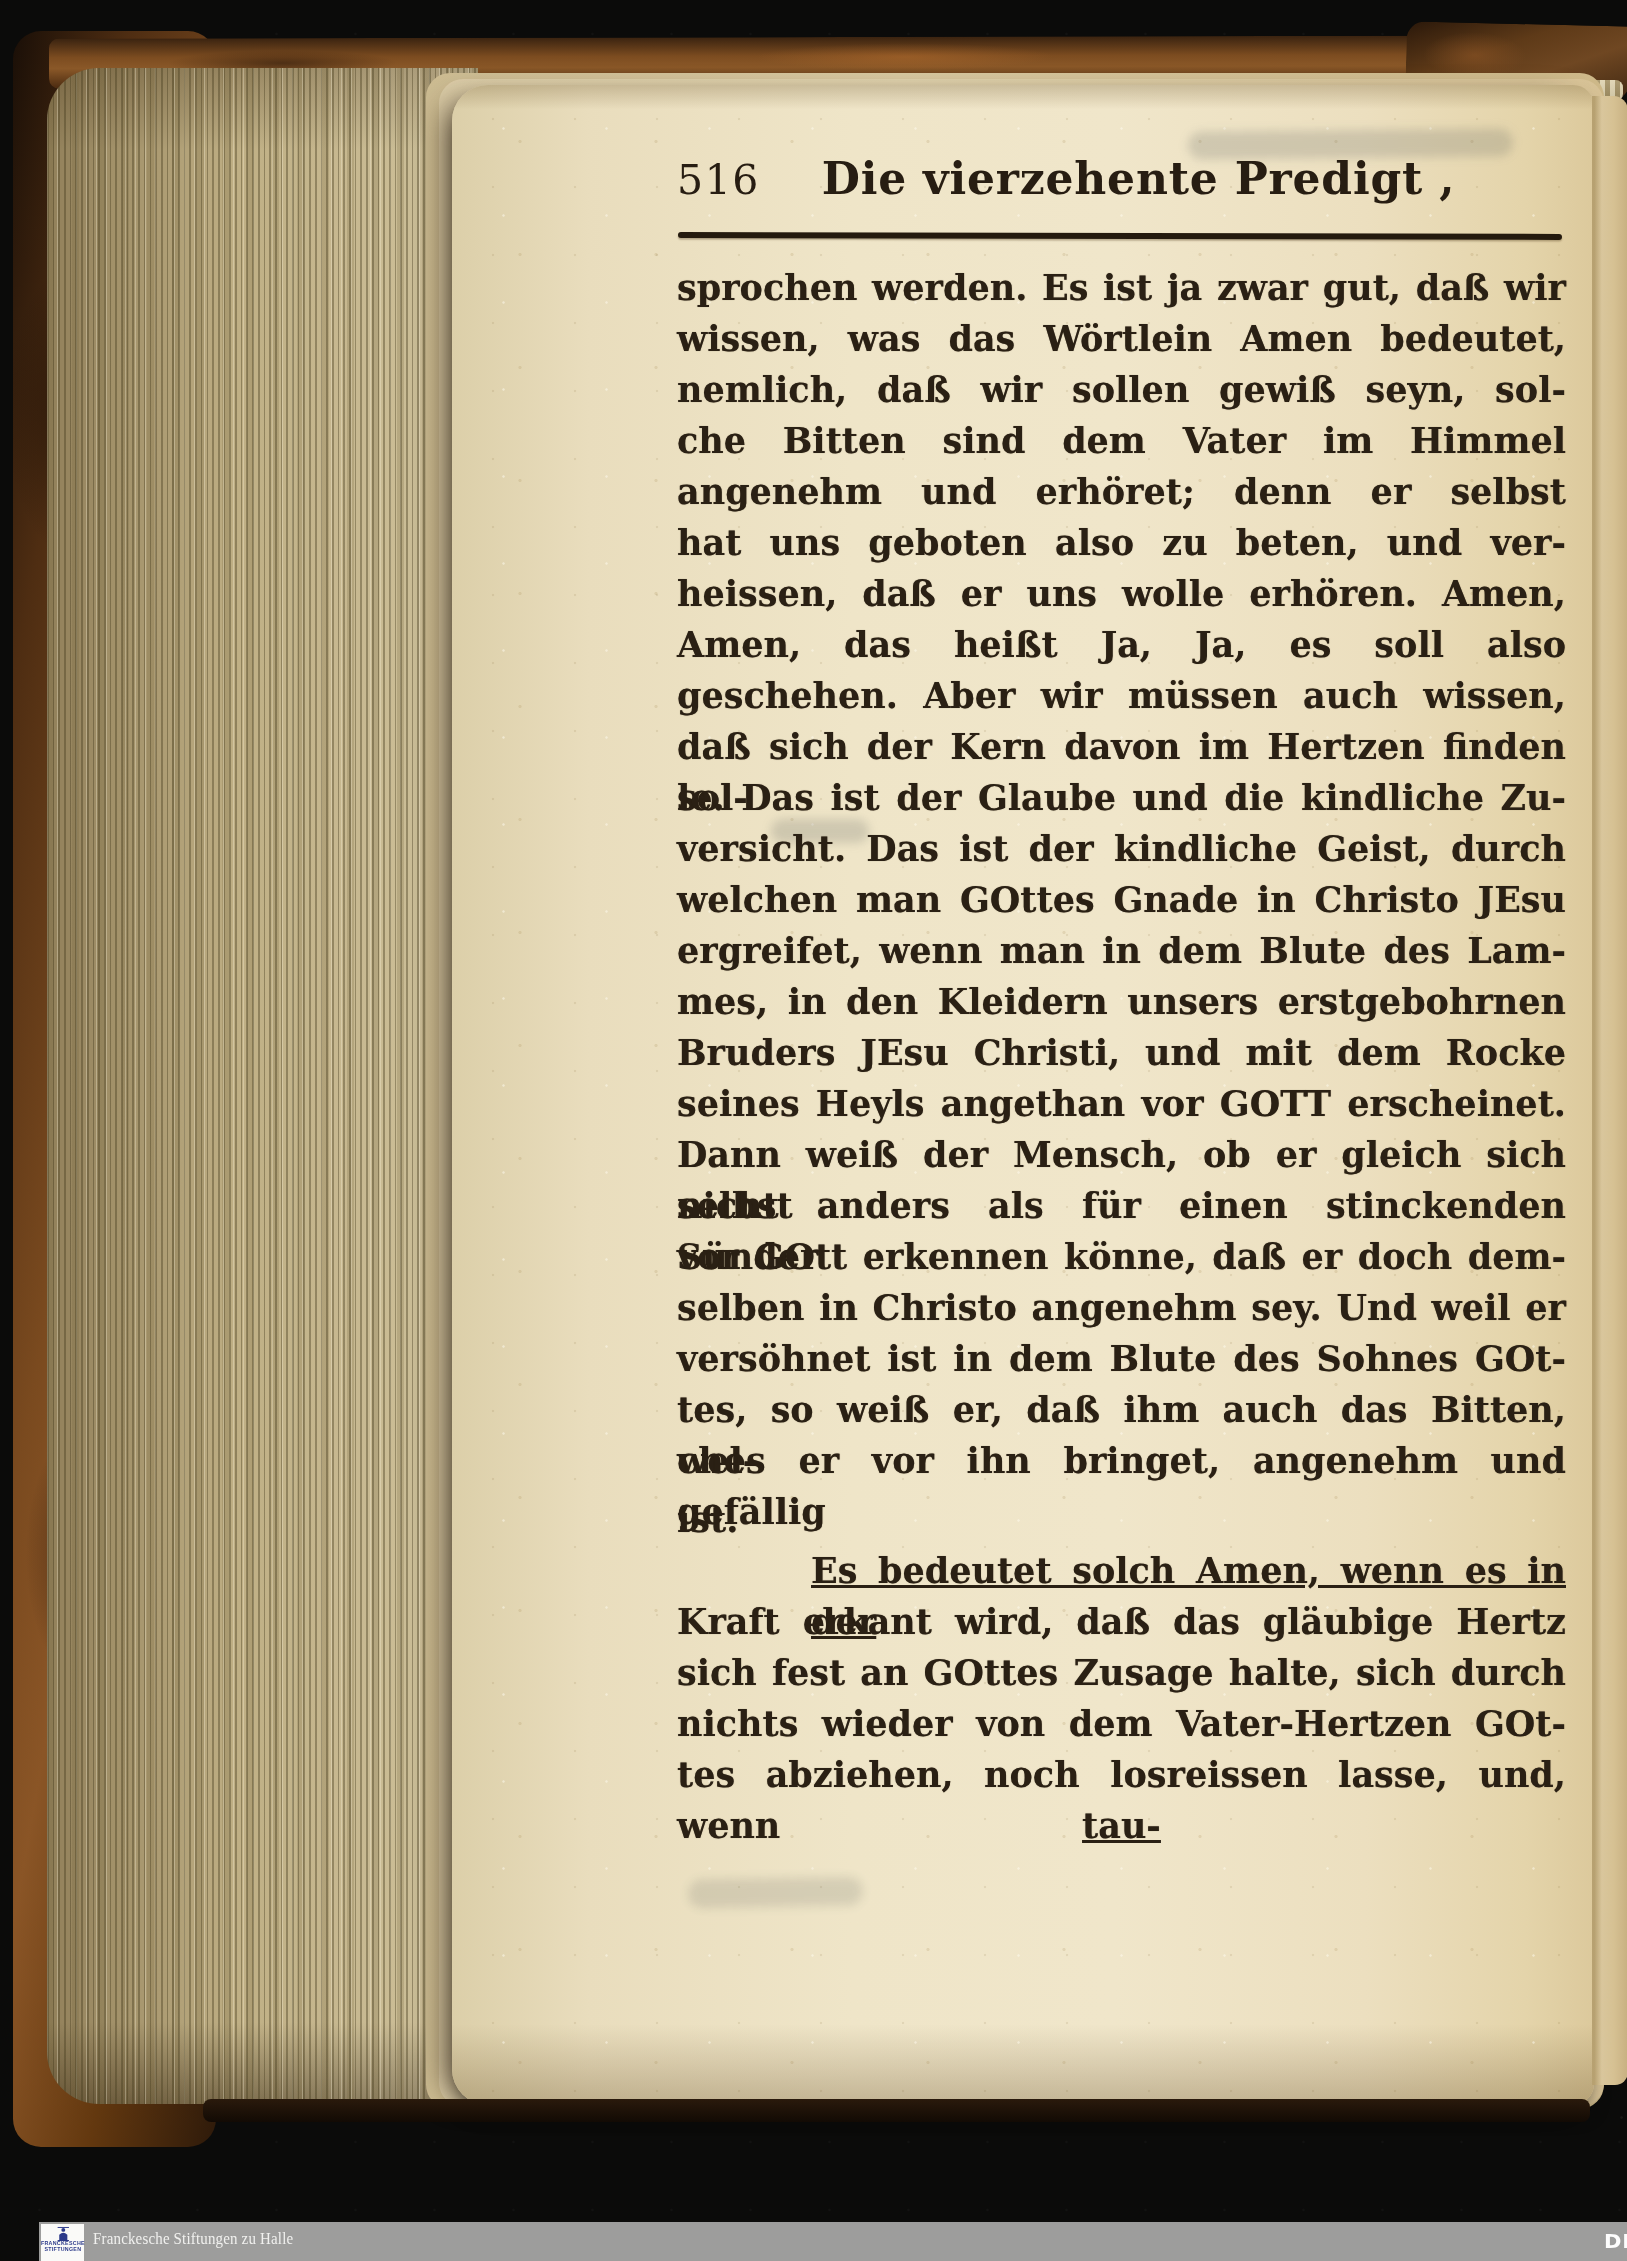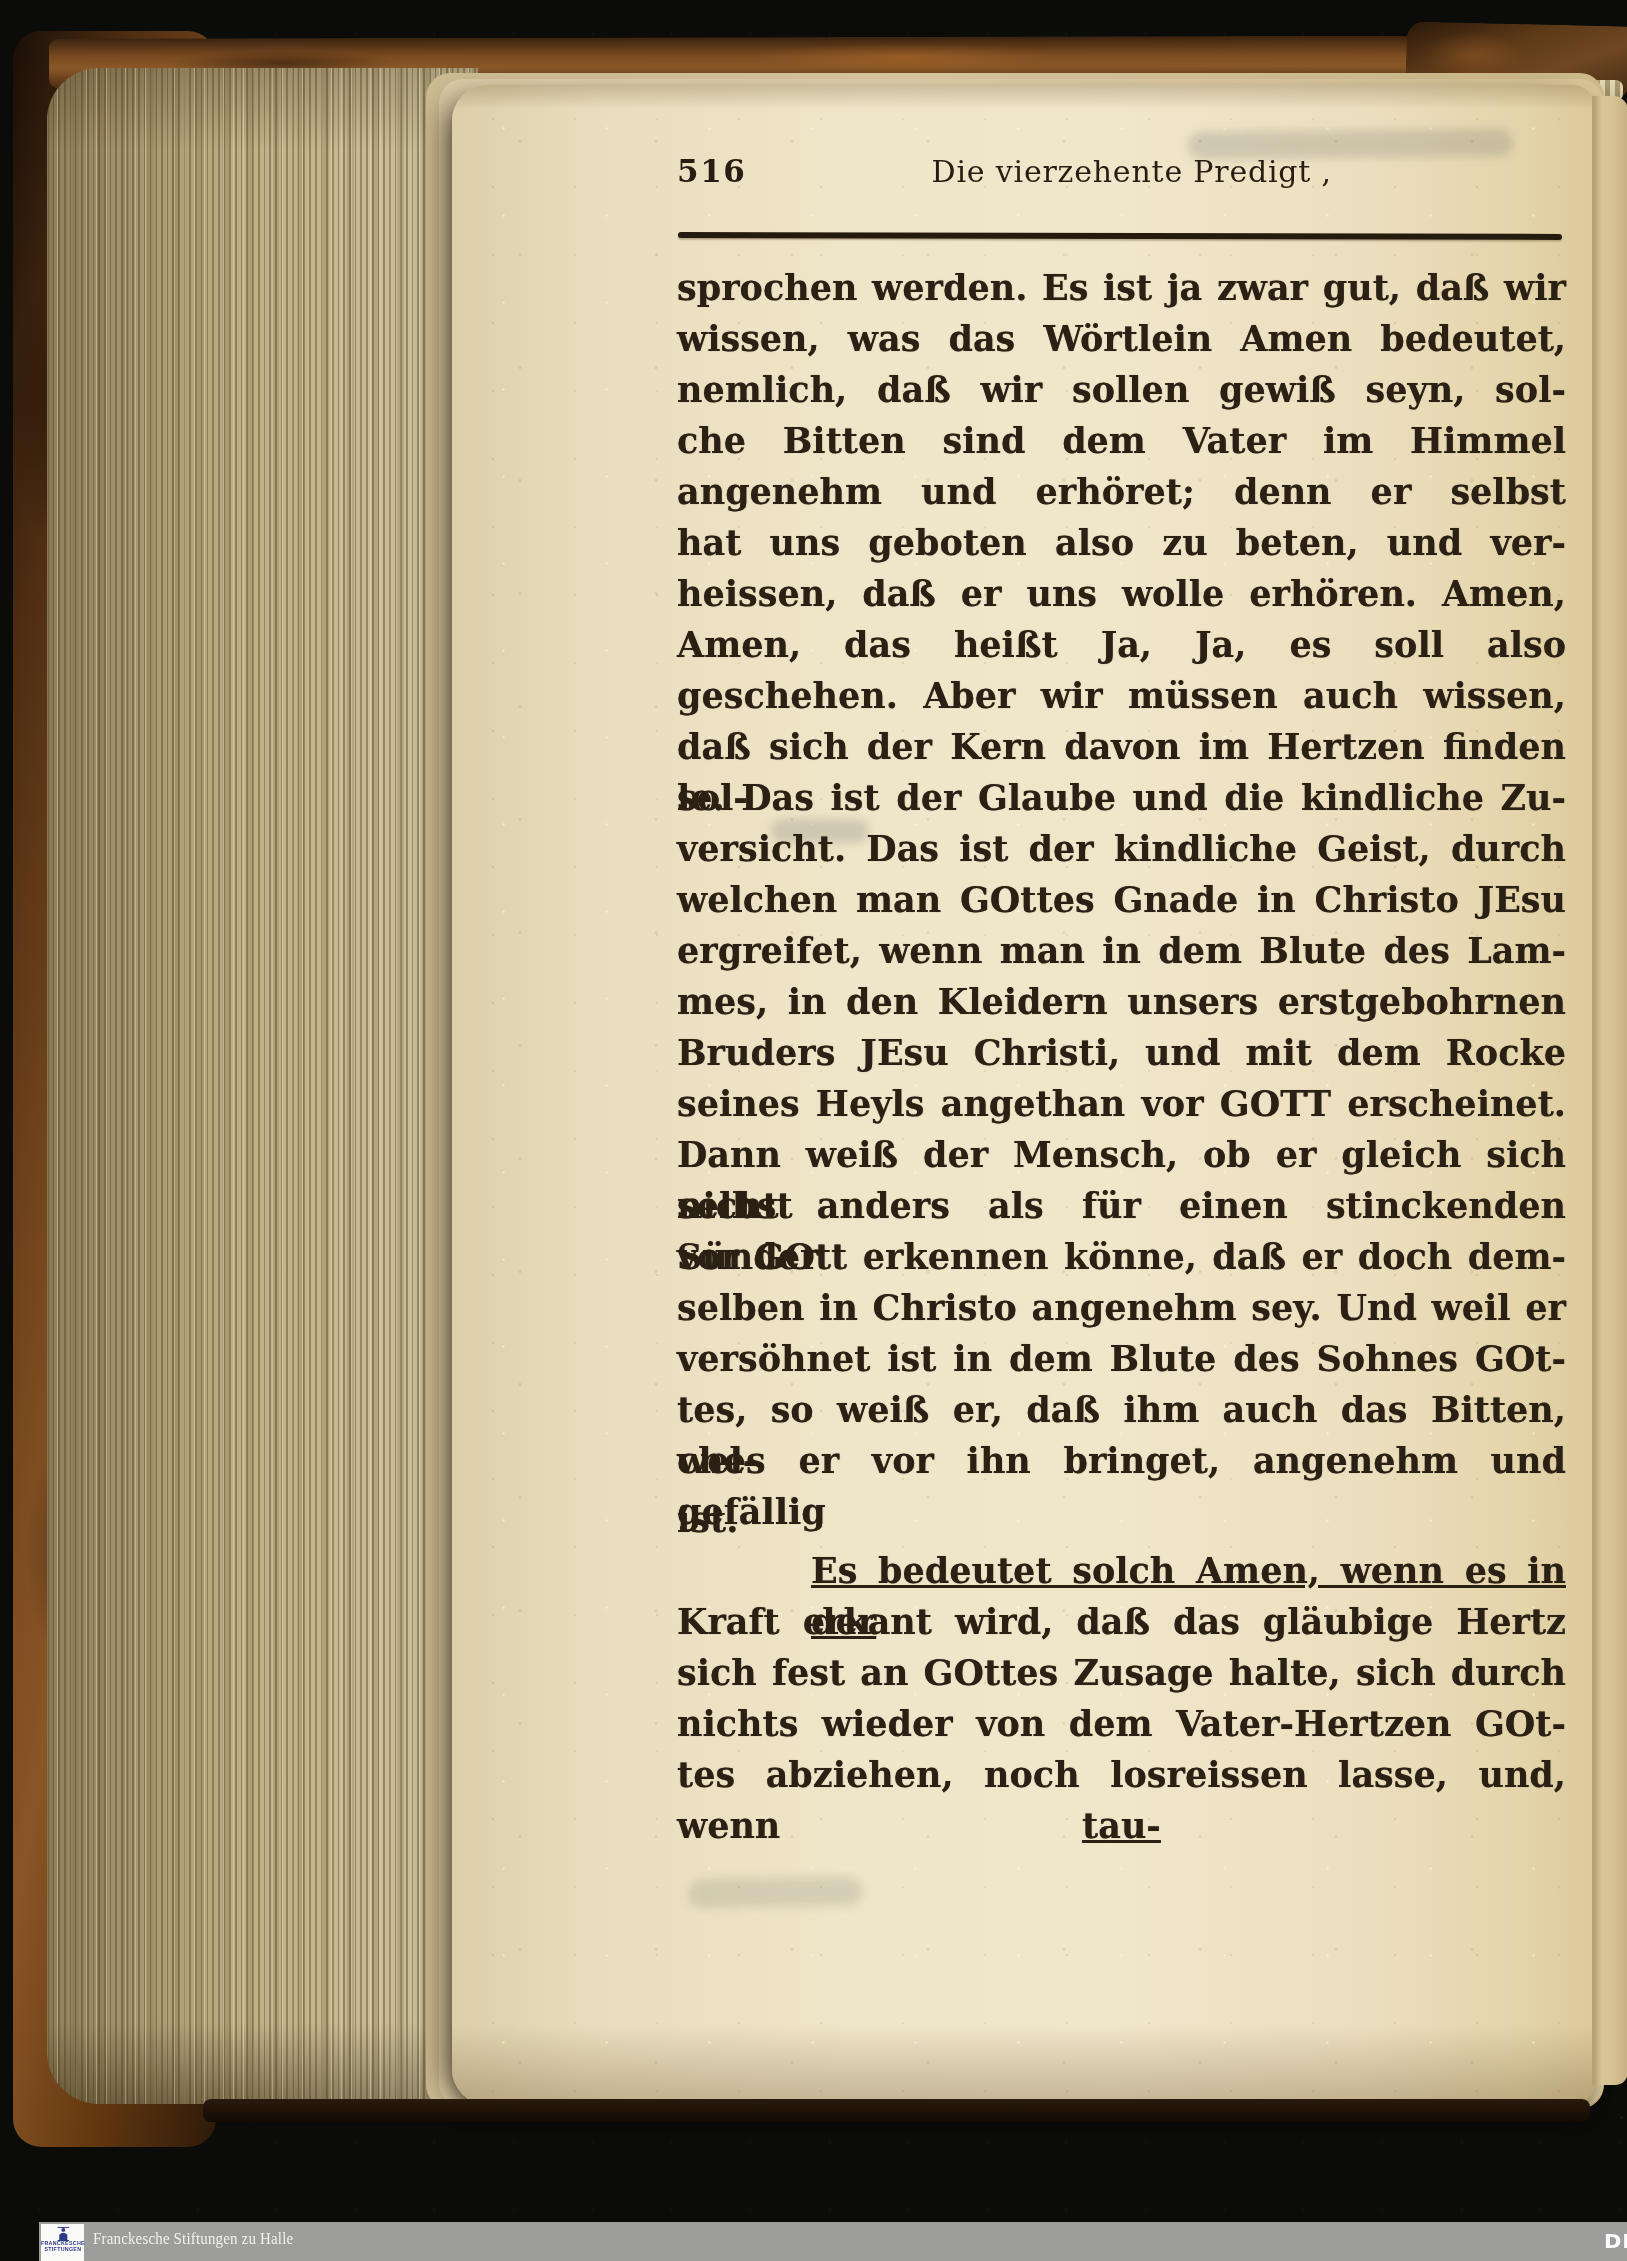--- a/index.html
+++ b/index.html
@@ -65,22 +65,22 @@
 
   
   .ghost{position:absolute;border-radius:14.6px;filter:blur(4.9px);background:rgba(95,102,96,.22);}
   .ghost-a{left:1188px;top:130px;width:325px;height:28px;transform:rotate(-.6deg);}
   .ghost-b{left:771px;top:819px;width:98px;height:24.4px;}
   .ghost-c{left:688px;top:1878px;width:175px;height:29px;transform:rotate(-1deg);opacity:.8;}
 
   
   .content{position:absolute;left:452px;top:85px;width:1142px;height:2020px;color:#271d12;}
   .pg-header{position:absolute;left:225px;top:68px;width:889px;display:flex;align-items:baseline;}
-  .pg-num{font-size:31px;font-weight:700;letter-spacing:1.6px;}
-  .pg-title{flex:1;text-align:center;font-size:30px;font-weight:400;letter-spacing:0.8px;
+  .pg-num{font-size:41px;font-weight:400;letter-spacing:1.6px;}
+  .pg-title{flex:1;text-align:center;font-size:44px;font-weight:700;letter-spacing:0.8px;
             padding-right:49px;}
   .rule{position:absolute;left:226px;top:148px;width:884px;height:5.7px;background:#241a0e;
         border-radius:3.3px;transform:rotate(.12deg);box-shadow:0 1.6px 1.6px rgba(80,60,30,.35);}
   .textblock{position:absolute;left:225px;top:177px;width:889px;
     font-size:35px;line-height:51px;font-weight:700;color:#2a2014;
     text-shadow:0 0 0.8px rgba(45,32,15,.55);}
   .text-line{text-align:justify;text-align-last:justify;white-space:normal;height:51px;overflow:visible;}
   .text-line.left{text-align-last:left;margin-top:8px;}
   .text-line.indent{padding-left:134px;text-decoration:underline;}
   .catchword{text-align:center;height:51px;text-decoration:underline;}

